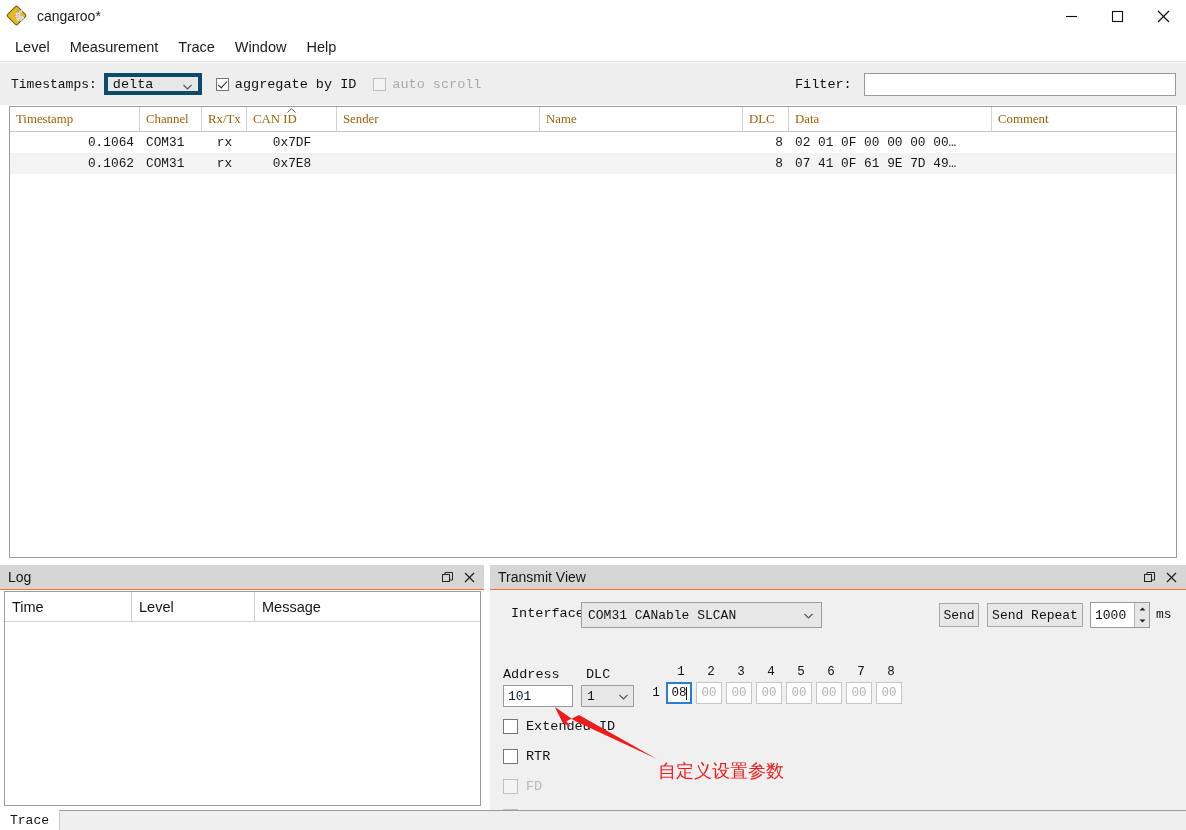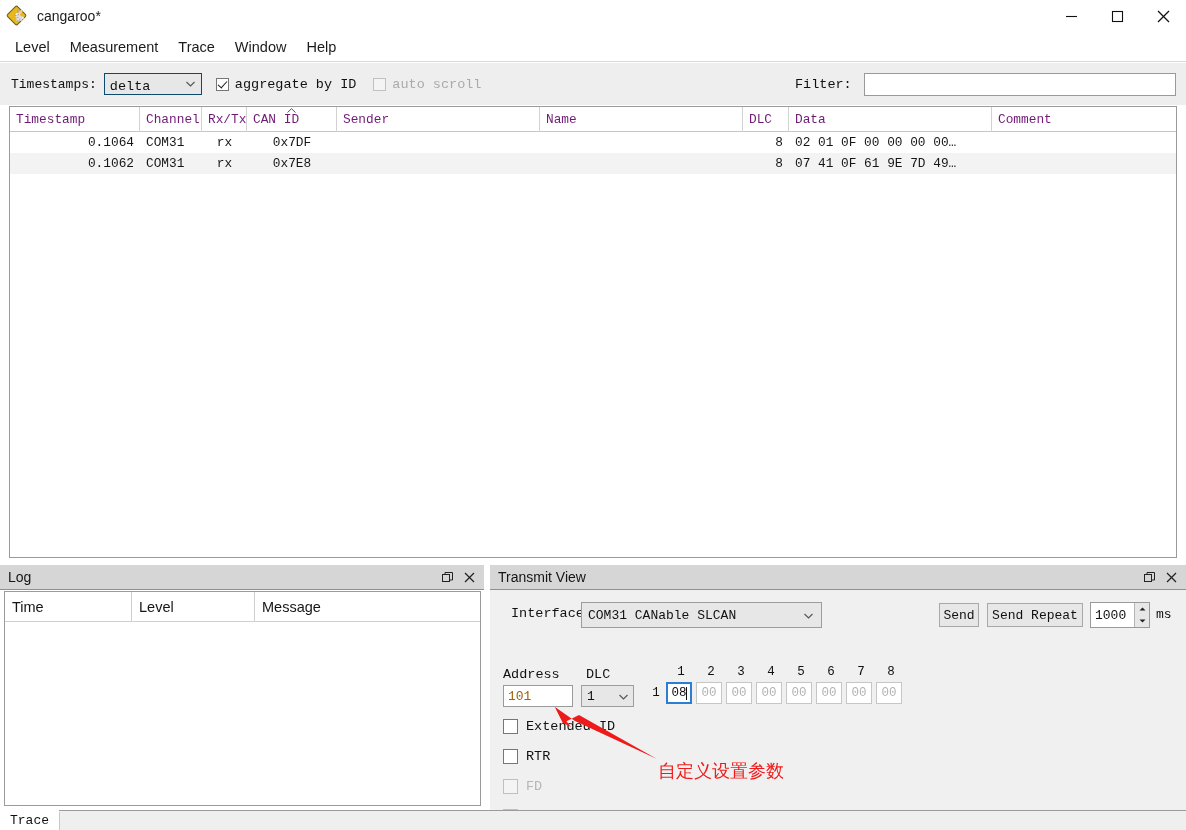--- a/index.html
+++ b/index.html
@@ -51,22 +51,22 @@
 
   
   #toolbar {
     position: absolute; left: 0; top: 63px; width: 1186px; height: 42px;
     background: #eeeeee;
     display: flex; align-items: center;
   }
   #ts-label { margin-left: 11px; font-size: 13px; color: #111; }
   #ts-select {
     margin-left: 7px; width: 98px; height: 22px;
-    background: #e7e7e7; border: 1px solid #0c4a6e;
-    display: flex; align-items: flex-end; position: relative;
+    background: #e7e7e7; border: 4px solid #0c4a6e;
+    display: flex; align-items: flex-start; position: relative;
   }
   #ts-select .val { font-size: 13.5px; color: #111; margin-left: 5px; }
   .caret-dn {
     position: absolute; right: 7px; top: 7px;
     width: 8px; height: 5px; color: #444;
   }
   .caret-dn svg { display: block; }
 
   .cbx {
     width: 13px; height: 13px; border: 1px solid #767676;
@@ -99,21 +99,21 @@
   
   #trace-panel {
     position: absolute; left: 9px; top: 106px; width: 1168px; height: 452px;
     border: 1px solid #9b9b9b; background: #ffffff; overflow: hidden;
   }
   #trace-head {
     height: 25px; background: #ffffff; border-bottom: 1px solid #c6c6c6;
     display: flex; position: relative;
   }
   .th {
-    font-family: Liberation Mono, monospace; font-size: 12.8px; color: #701a75;
+    font-family: Liberation Serif, serif; font-size: 12.8px; color: #a16207;
     display: flex; align-items: center; padding-left: 6px;
     border-right: 1px solid #d2d2d2; height: 25px;
     overflow: hidden; white-space: nowrap; position: relative;
   }
   .th.noborder { border-right: none; }
   .sortcaret {
     position: absolute; left: 50%; top: 1px; width: 9px; height: 5px;
     margin-left: -5px; color: #555;
   }
   .sortcaret svg { display: block; }
@@ -187,21 +187,21 @@
     display: flex; flex-direction: column;
   }
   #repeat-spin .arrows div { flex: 1; display: flex; align-items: center; justify-content: center; }
   #ms-label { position: absolute; left: 666px; top: 5px; font-family: "Liberation Mono", monospace; font-size: 13px; color: #111; }
 
   #addr-label { position: absolute; left: 13px; top: 76px; font-family: "Liberation Mono", monospace; font-size: 13.5px; color: #111; }
   #dlc-label  { position: absolute; left: 96px; top: 76px; font-family: "Liberation Mono", monospace; font-size: 13.5px; color: #111; }
   #addr-input {
     position: absolute; left: 13px; top: 94px; width: 70px; height: 22px;
     border: 1px solid #9a9a9a; background: #fff;
-    font-family: "Liberation Mono", monospace; font-size: 13px; color: #a16207;
+    font-family: "Liberation Mono", monospace; font-size: 13px; color: #0f172a;
     padding: 0 4px; outline: none;
   }
   #dlc-select {
     position: absolute; left: 91px; top: 94px; width: 53px; height: 22px;
     background: #e7e7e7; border: 1px solid #9d9d9d; display: flex; align-items: center;
   }
   #dlc-select .val { font-family: "Liberation Mono", monospace; font-size: 13px; color: #111; margin-left: 5px; }
   #dlc-select .caret-dn { right: 6px; top: 8px; }
 
   #byte-grid { position: absolute; left: 156px; top: 74px; }

